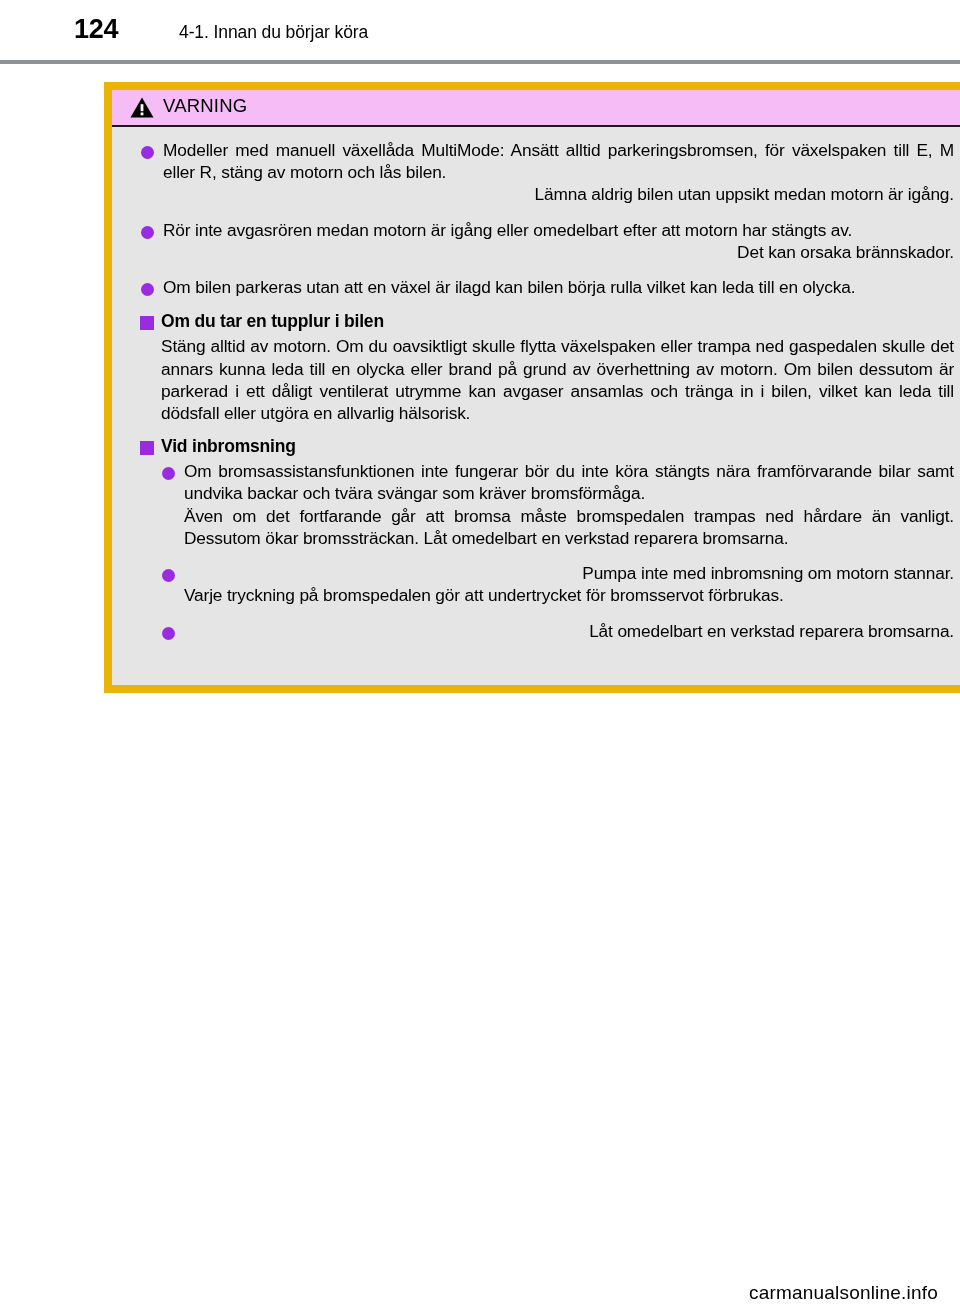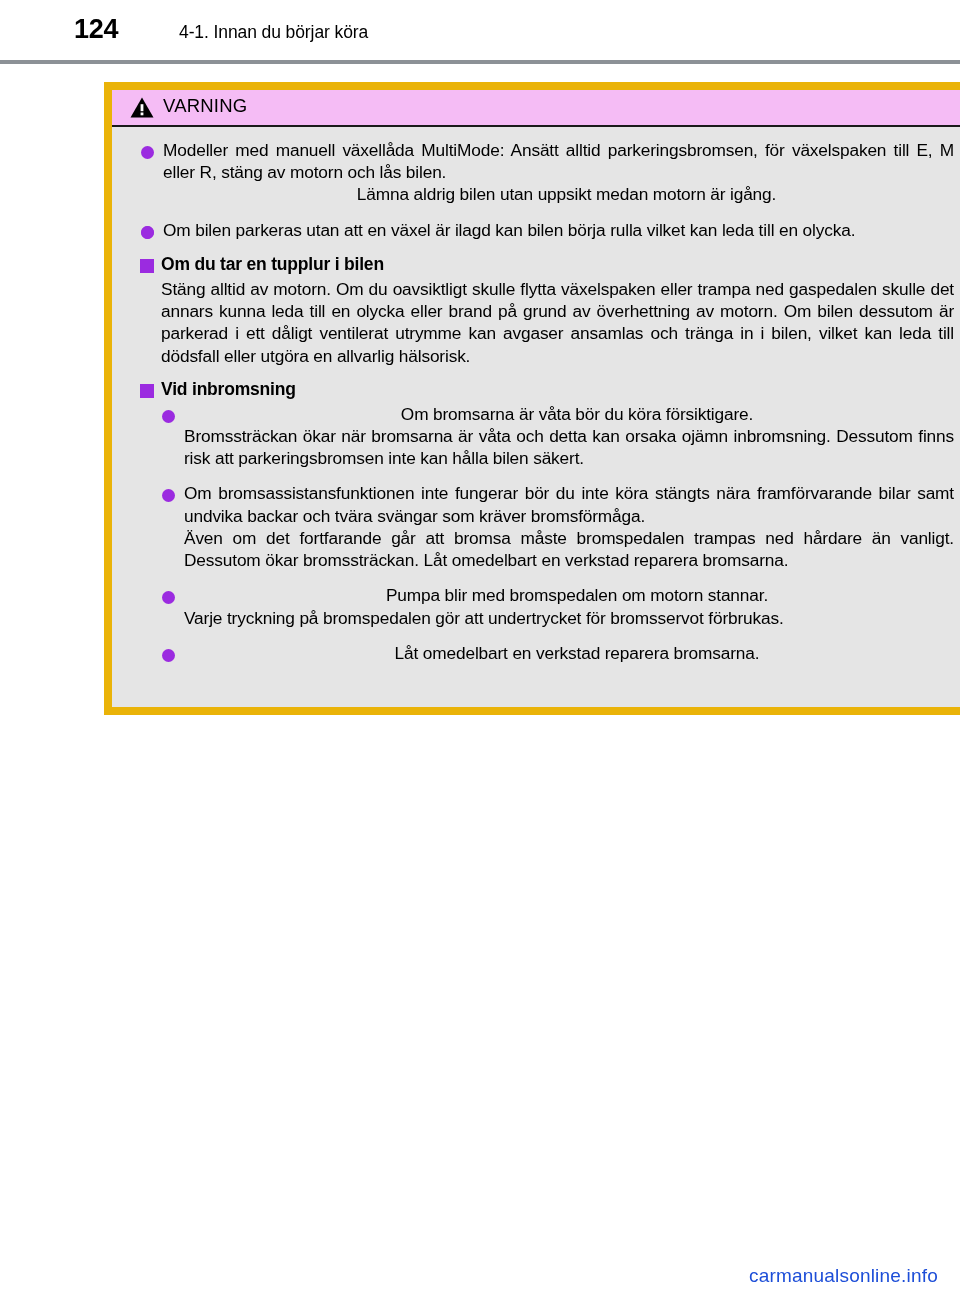--- a/index.html
+++ b/index.html
@@ -128,34 +128,34 @@
   
   p.para {
     margin: 0;
     font-size: 17.3px;
     line-height: 1.285;
     letter-spacing: -0.15px;
     text-align: justify;
     text-justify: inter-word;
   }
   p.para.nojust {
-    text-align: center;
+    text-align: right;
     margin-left: 16px;
   }
   p.para + p.para {
     margin-top: 0;
   }
 
   
   .footer-watermark {
     position: absolute;
     right: 22px;
-    bottom: 25px;
+    bottom: 8px;
     font-size: 19px;
-    color: #1d4ed8;
+    color: #000000;
     letter-spacing: 0.2px;
   }
 </style>
 </head>
 <body>
 
 <div class="page-header">
   <div class="page-number">124</div>
   <div class="section-title">4-1. Innan du börjar köra</div>
 </div>
@@ -175,20 +175,22 @@
   <div class="warning-body">
 
     <div class="bullet-item">
       <span class="bullet-dot"></span>
       <p class="para">Modeller med manuell växellåda MultiMode: Ansätt alltid parkeringsbromsen, för växelspaken till E, M eller R, stäng av motorn och lås bilen.</p>
       <p class="para nojust">Lämna aldrig bilen utan uppsikt medan motorn är igång.</p>
     </div>
 
     <div class="bullet-item">
       <span class="bullet-dot"></span>
+      <p class="para">Rör inte avgasrören medan motorn är igång eller omedelbart efter att motorn har stängts av.</p>
+      <p class="para nojust">Det kan orsaka brännskador.</p>
     </div>
 
     <div class="bullet-item">
       <span class="bullet-dot"></span>
       <p class="para">Om bilen parkeras utan att en växel är ilagd kan bilen börja rulla vilket kan leda till en olycka.</p>
     </div>
 
     <div class="sec-head">
       <span class="sec-square"></span>
       <span>Om du tar en tupplur i bilen</span>
@@ -196,35 +198,30 @@
     <div class="sec-body">
       <p class="para">Stäng alltid av motorn. Om du oavsiktligt skulle flytta växelspaken eller trampa ned gaspedalen skulle det annars kunna leda till en olycka eller brand på grund av överhettning av motorn. Om bilen dessutom är parkerad i ett dåligt ventilerat utrymme kan avgaser ansamlas och tränga in i bilen, vilket kan leda till dödsfall eller utgöra en allvarlig hälsorisk.</p>
     </div>
 
     <div class="sec-head">
       <span class="sec-square"></span>
       <span>Vid inbromsning</span>
     </div>
     <div class="sec-body">
 
-      <div class="bullet-item">
-        <span class="bullet-dot"></span>
-        <p class="para nojust">Om bromsarna är våta bör du köra försiktigare.</p>
-        <p class="para">Bromssträckan ökar när bromsarna är våta och detta kan orsaka ojämn inbromsning. Dessutom finns risk att parkeringsbromsen inte kan hålla bilen säkert.</p>
-      </div>
 
       <div class="bullet-item">
         <span class="bullet-dot"></span>
         <p class="para">Om bromsassistansfunktionen inte fungerar bör du inte köra stängts nära framförvarande bilar samt undvika backar och tvära svängar som kräver bromsförmåga.</p>
         <p class="para">Även om det fortfarande går att bromsa måste bromspedalen trampas ned hårdare än vanligt. Dessutom ökar bromssträckan. Låt omedelbart en verkstad reparera bromsarna.</p>
       </div>
 
       <div class="bullet-item">
         <span class="bullet-dot"></span>
-        <p class="para nojust">Pumpa blir med bromspedalen om motorn stannar.</p>
+        <p class="para nojust">Pumpa inte med inbromsning om motorn stannar.</p>
         <p class="para">Varje tryckning på bromspedalen gör att undertrycket för bromsservot förbrukas.</p>
       </div>
 
       <div class="bullet-item">
         <span class="bullet-dot"></span>
         <p class="para nojust">Låt omedelbart en verkstad reparera bromsarna.</p>
       </div>
 
     </div>
 

